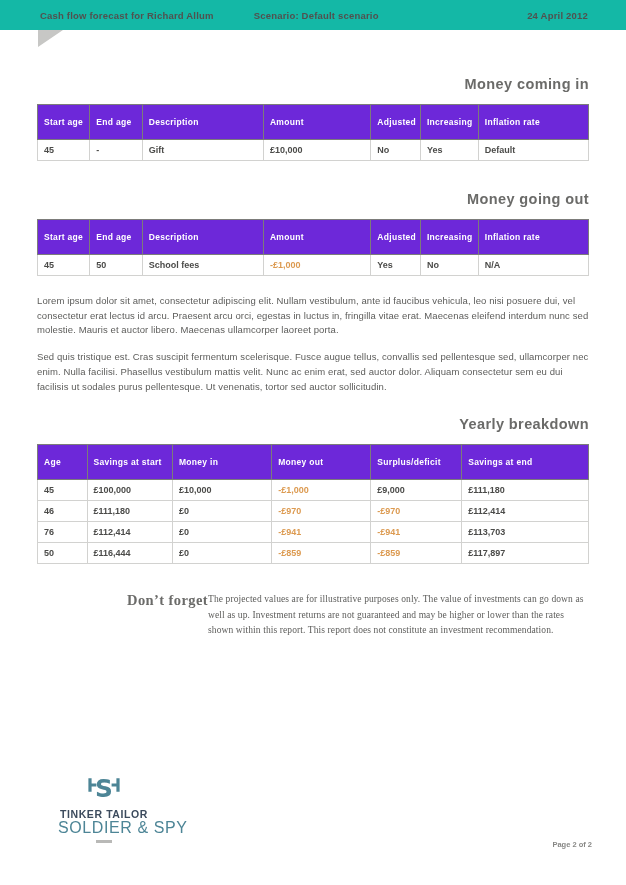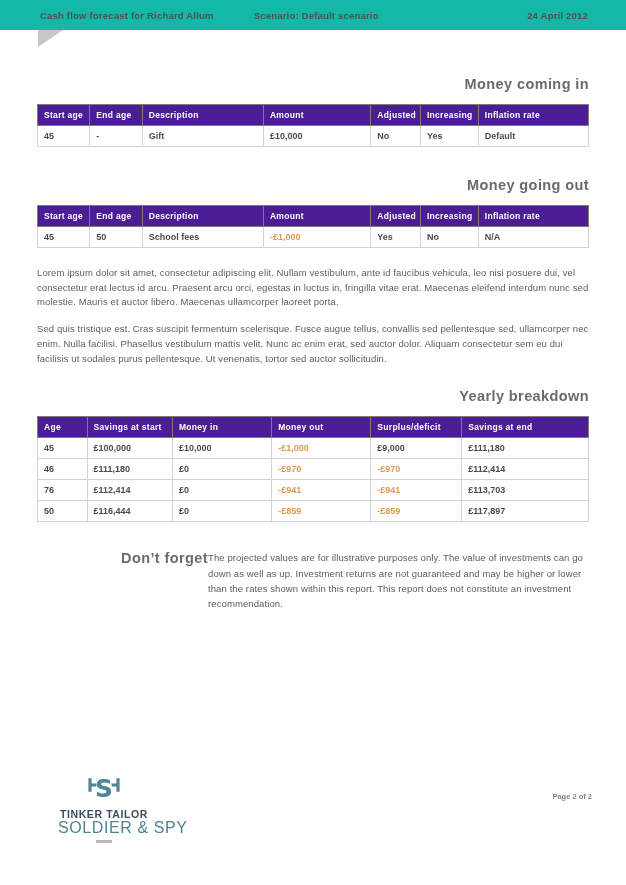--- a/index.html
+++ b/index.html
@@ -41,23 +41,23 @@
     text-align: right;
   }
   .section-heading.first { margin-top: 46px; }
 
   table {
     width: 100%;
     border-collapse: collapse;
     table-layout: fixed;
   }
   th {
-    background: #4c1d95; color: #ffffff;
+    background: #6d28d9; color: #ffffff;
     font-size: 8.5px; font-weight: bold; letter-spacing: 0.3px;
-    text-align: left; padding: 5px 6px;
+    text-align: left; padding: 12px 6px;
     border: 1px solid #7c7c7a;
     overflow: hidden; white-space: nowrap;
   }
   td {
     font-size: 9px; font-weight: bold; color: #4b4b49;
     padding: 5px 6px;
     border: 1px solid #d2d2d0; border-top: none;
     overflow: hidden; white-space: nowrap;
   }
   td.neg { color: #dc9a50; }
@@ -81,21 +81,21 @@
 
   .body-copy {
     font-size: 9.5px; line-height: 1.55;
     color: #5c5c5a; letter-spacing: 0.1px;
     margin: 0 0 12px 0;
   }
   .body-copy.first-para { margin-top: 18px; }
   .section-heading.yearly-h { margin-top: 22px; }
 
   
-  .dont-forget { display: flex; margin-top: 28px; }
+  .dont-forget { display: flex; margin-top: 28px; font-family: Liberation Serif, serif; }
   .dont-forget .section-heading { margin: 0; width: 171px; flex: none; }
   .dont-forget p {
     flex: 1; margin: 0;
     font-size: 9.5px; line-height: 1.6;
     color: #5c5c5a; letter-spacing: 0.1px;
   }
 
   
   .footer-logo {
     position: absolute; left: 58px; top: 774px;
@@ -108,21 +108,21 @@
   }
   .brand-line2 {
     font-size: 16px; font-weight: normal; letter-spacing: 0.6px;
     color: #4d8596; line-height: 13px; white-space: nowrap;
   }
   .brand-smallprint {
     width: 16px; height: 3px; background: #b9b9b7;
     margin: 6px auto 0 auto;
   }
   .page-number {
-    position: absolute; right: 34px; top: 792px;
+    position: absolute; right: 34px; top: 840px;
     font-size: 7.5px; font-weight: bold; color: #878785;
   }
 </style>
 </head>
 <body>
 
 <div class="topbar">
   <span class="topbar-title">Cash flow forecast for Richard Allum</span>
   <span class="topbar-scenario">Scenario: Default scenario</span>
   <span class="topbar-date">24 April 2012</span>

